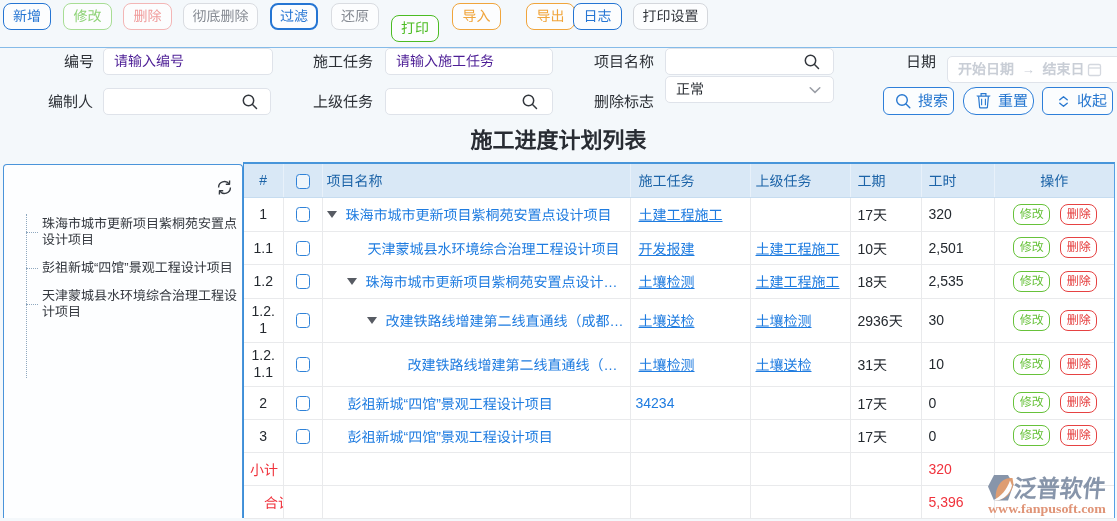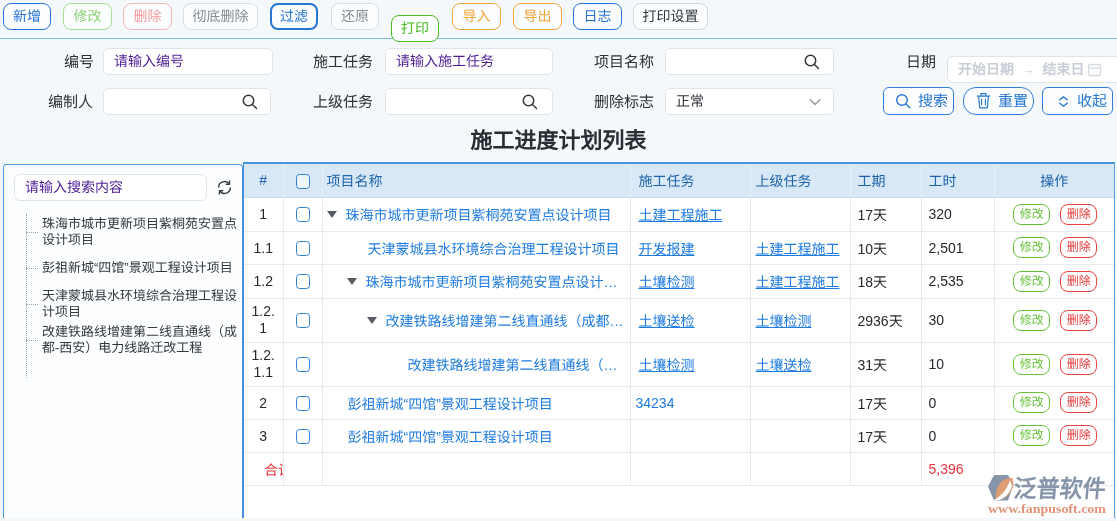--- a/index.html
+++ b/index.html
@@ -3,21 +3,21 @@
 <meta charset="utf-8">
 <style>
 * { margin:0; padding:0; box-sizing:border-box; }
 html,body { width:1117px; height:521px; overflow:hidden; }
 body {
   font-family:"Liberation Sans", sans-serif;
   background:#f4f8fb;
   position:relative;
 }
 
-.toolbar { position:absolute; left:0; top:0; width:1117px; height:39px; background:#f4f8fb; border-bottom:1px solid #85bbe8; }
+.toolbar { position:absolute; left:0; top:0; width:1117px; height:48px; background:#f4f8fb; border-bottom:1px solid #85bbe8; }
 .tbtn {
   position:absolute; top:3px; height:27px; line-height:24px;
   border-radius:8px; border:1px solid; background:#fcfdfe;
   font-size:14px; text-align:center; display:inline-block;
 }
 .b-blue   { color:#2575d3; border-color:#2575d3; border-width:1.5px; }
 .b-green  { color:#8fd378; border-color:#a8dd95; }
 .b-red    { color:#f09c9c; border-color:#f3b6b6; }
 .b-gray   { color:#868b93; border-color:#d9dce1; }
 .b-dgreen { color:#4cbc23; border-color:#4cbc23;margin-top:12px; }
@@ -76,21 +76,21 @@
 
 <div class="toolbar">
   <span class="tbtn b-blue" style="left:3px;   width:48px;">新增</span>
   <span class="tbtn b-green" style="left:63px;  width:49px;">修改</span>
   <span class="tbtn b-red" style="left:123px; width:49px;">删除</span>
   <span class="tbtn b-gray" style="left:183px; width:75px;">彻底删除</span>
   <span class="tbtn b-blue" style="left:270px; width:48px; border-width:2px; line-height:22px;">过滤</span>
   <span class="tbtn b-gray" style="left:331px; width:48px;">还原</span>
   <span class="tbtn b-dgreen" style="left:391px; width:48px;">打印</span>
   <span class="tbtn b-orange" style="left:452px; width:49px;">导入</span>
-  <span class="tbtn b-orange" style="left:513px; width:49px;">导出</span>
+  <span class="tbtn b-orange" style="left:526px; width:49px;">导出</span>
   <span class="tbtn b-blue" style="left:573px; width:49px;">日志</span>
   <span class="tbtn b-dark" style="left:633px; width:75px;">打印设置</span>
 </div>
 
 <div class="flabel" style="left:0;   top:48px; width:94px;">编号</div>
 <div class="finput" style="left:103px; top:48px; width:170px;">
     <div class="ph">请输入编号</div>
   </div>
 <div class="flabel" style="left:300px; top:48px; width:73px;">施工任务</div>
 <div class="finput" style="left:385px; top:48px; width:168px;">
@@ -116,21 +116,21 @@
     <circle cx="7.5" cy="7.5" r="5.2" fill="none" stroke="#33373d" stroke-width="1.5"></circle>
     <line x1="11.5" y1="11.5" x2="15.5" y2="15.5" stroke="#33373d" stroke-width="1.5" stroke-linecap="round"></line>
   </svg>
 <div class="flabel" style="left:300px; top:88px; width:73px;">上级任务</div>
 <div class="finput" style="left:385px; top:88px; width:168px;"></div>
 <svg class="ficon" style="left:521px; top:93px;" width="18" height="18" viewBox="0 0 18 18">
     <circle cx="7.5" cy="7.5" r="5.2" fill="none" stroke="#33373d" stroke-width="1.5"></circle>
     <line x1="11.5" y1="11.5" x2="15.5" y2="15.5" stroke="#33373d" stroke-width="1.5" stroke-linecap="round"></line>
   </svg>
 <div class="flabel" style="left:580px; top:88px; width:74px;">删除标志</div>
-<div class="finput" style="left:665px; top:88px; width:169px;">
+<div class="finput" style="left:665px; top:76px; width:169px;">
   <div class="ph" style="color:#2c3036;">正常</div>
   <svg style="position:absolute; right:12px; top:9px;" width="12" height="8" viewBox="0 0 12 8">
       <path d="M1.2 1.8 L6 6.4 L10.8 1.8" fill="none" stroke="#9a9ea6" stroke-width="1.5" stroke-linecap="round"></path>
     </svg>
 </div>
 
 <div class="fbtn" style="left:883px;">
   <svg style="vertical-align:-3px;margin-right:7px;" width="15" height="15" viewBox="0 0 15 15">
       <circle cx="6" cy="6" r="5.3" fill="none" stroke="#2878d0" stroke-width="1.4"></circle>
       <line x1="10" y1="10" x2="13.8" y2="13.8" stroke="#2878d0" stroke-width="1.4" stroke-linecap="round"></line>
@@ -145,35 +145,31 @@
     </svg>重置</div>
 <div class="fbtn" style="left:1042px; padding-left:16px;">
   <svg style="vertical-align:-1px;margin-right:9px;" width="9" height="11" viewBox="0 0 9 11">
       <path d="M0.8 3.7 L4.5 0.8 L8.2 3.7" fill="none" stroke="#2878d0" stroke-width="1.4" stroke-linecap="round" stroke-linejoin="round"></path>
       <path d="M0.8 7.3 L4.5 10.2 L8.2 7.3" fill="none" stroke="#2878d0" stroke-width="1.4" stroke-linecap="round" stroke-linejoin="round"></path>
     </svg>收起</div>
 
 <div class="pagetitle">施工进度计划列表</div>
 
 <div class="sidebar">
-  <div class="sinput">
-      <div class="ph">请输入搜索内容</div>
-    </div>
   <svg style="position:absolute; left:212px; top:14px;" width="17" height="17" viewBox="0 0 17 17">
     <path d="M2.6 8.5 A5.9 5.9 0 0 1 13.2 4.9" fill="none" stroke="#363b42" stroke-width="1.4"></path>
     <path d="M13.6 1.5 L13.5 5.3 L9.8 5.2" fill="none" stroke="#363b42" stroke-width="1.4" stroke-linejoin="round"></path>
     <path d="M14.4 8.5 A5.9 5.9 0 0 1 3.8 12.1" fill="none" stroke="#363b42" stroke-width="1.4"></path>
     <path d="M3.4 15.5 L3.5 11.7 L7.2 11.8" fill="none" stroke="#363b42" stroke-width="1.4" stroke-linejoin="round"></path>
   </svg>
   <div class="tree">
     <div class="tvert" style="top:0px; height:164px;"></div>
     <div class="titem"><span class="tstub"></span>珠海市城市更新项目紫桐苑安置点设计项目</div>
     <div class="titem"><span class="tstub"></span>彭祖新城“四馆”景观工程设计项目</div>
     <div class="titem"><span class="tstub"></span>天津蒙城县水环境综合治理工程设计项目</div>
-    <div class="titem"><span class="tstub"></span>改建铁路线增建第二线直通线（成都-西安）电力线路迁改工程</div>
   </div>
 </div>
 
 <div class="tablewrap">
 <table>
   <colgroup>
     <col style="width:39px">
         <col style="width:39px">
         <col style="width:308px">
         <col style="width:120px">
@@ -288,20 +284,30 @@
               <a class="lk">彭祖新城“四馆”景观工程设计项目</a>
             </div>
           </td>
     <td class="al"></td>
           <td class="al"></td>
     <td class="al">17天</td>
           <td class="al">0</td>
     <td class="num"><span class="mini m-edit">修改</span><span class="mini m-del">删除</span></td>
   </tr>
   <tr style="height:33px;">
+    <td class="al red" style="padding-left:6px;">小计</td>
+          <td></td>
+          <td></td>
+          <td></td>
+          <td></td>
+          <td></td>
+    <td class="al red">320</td>
+          <td></td>
+  </tr>
+  <tr style="height:33px;">
     <td class="al red" style="padding-left:20px;">合计</td>
           <td></td>
           <td></td>
           <td></td>
           <td></td>
           <td></td>
     <td class="al red">5,396</td>
           <td></td>
   </tr>
 </tbody>

